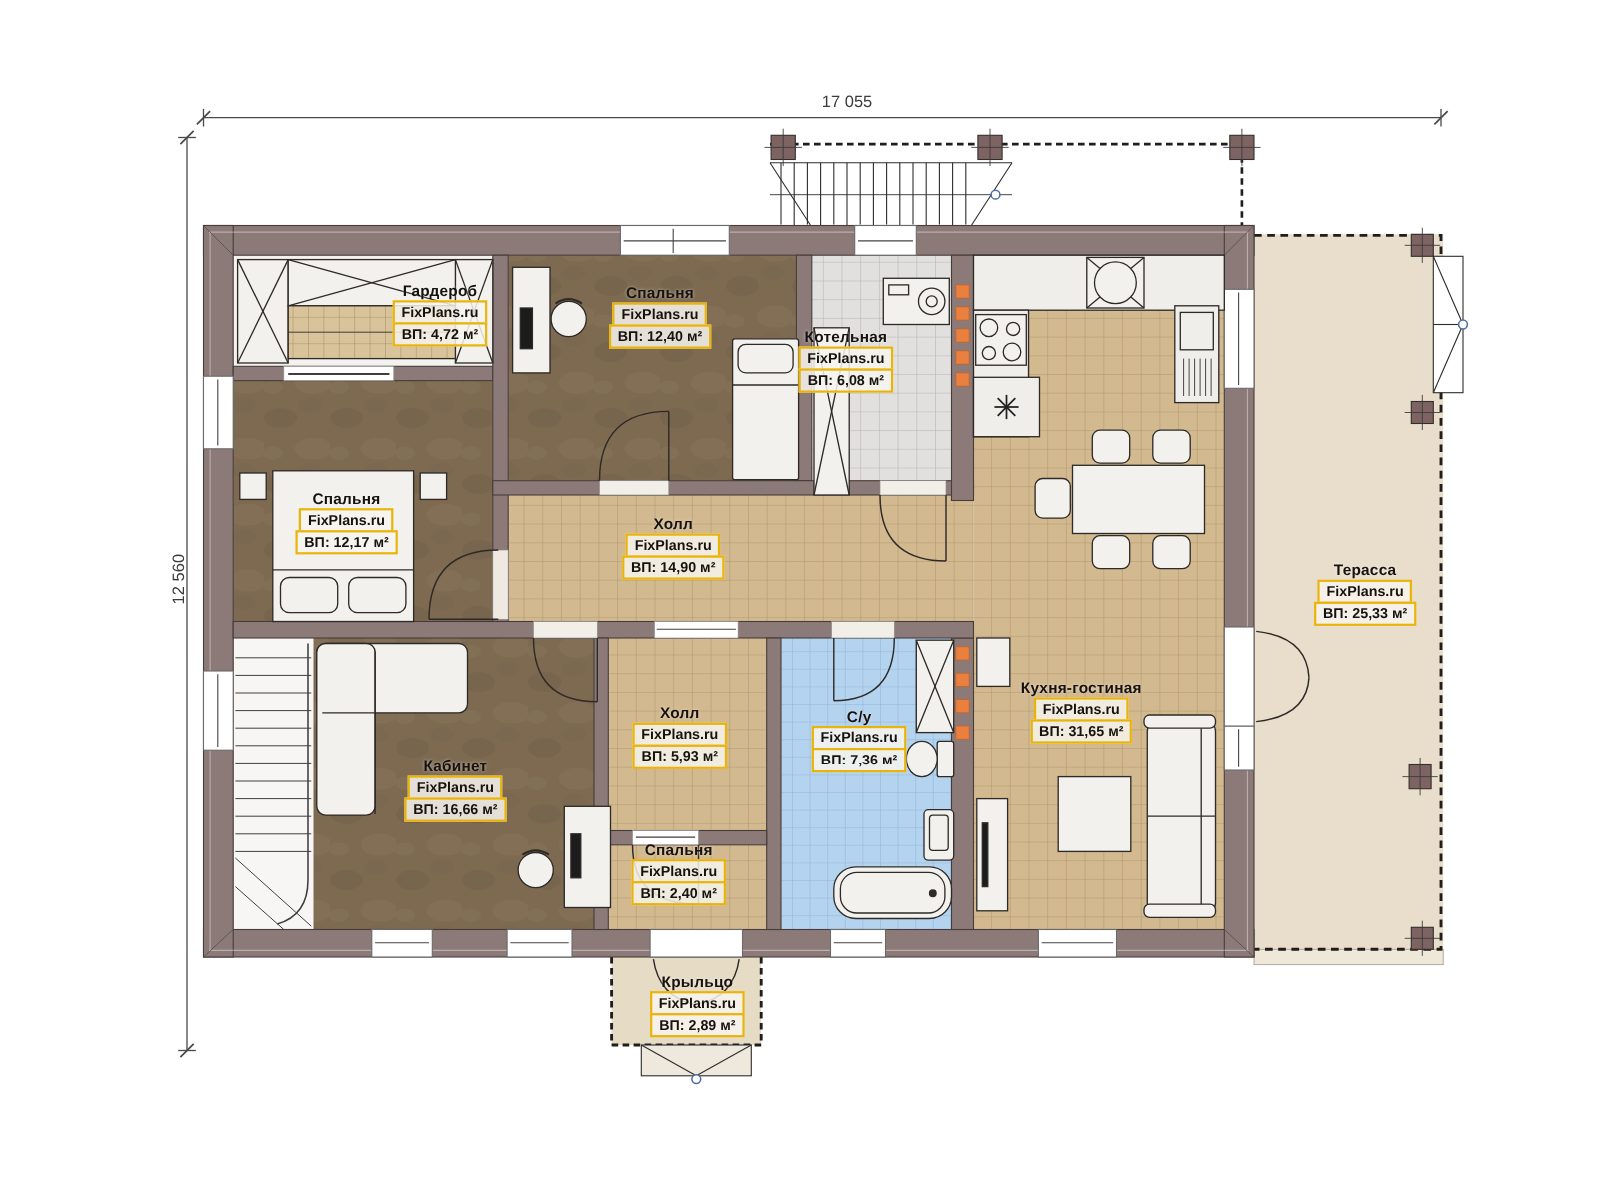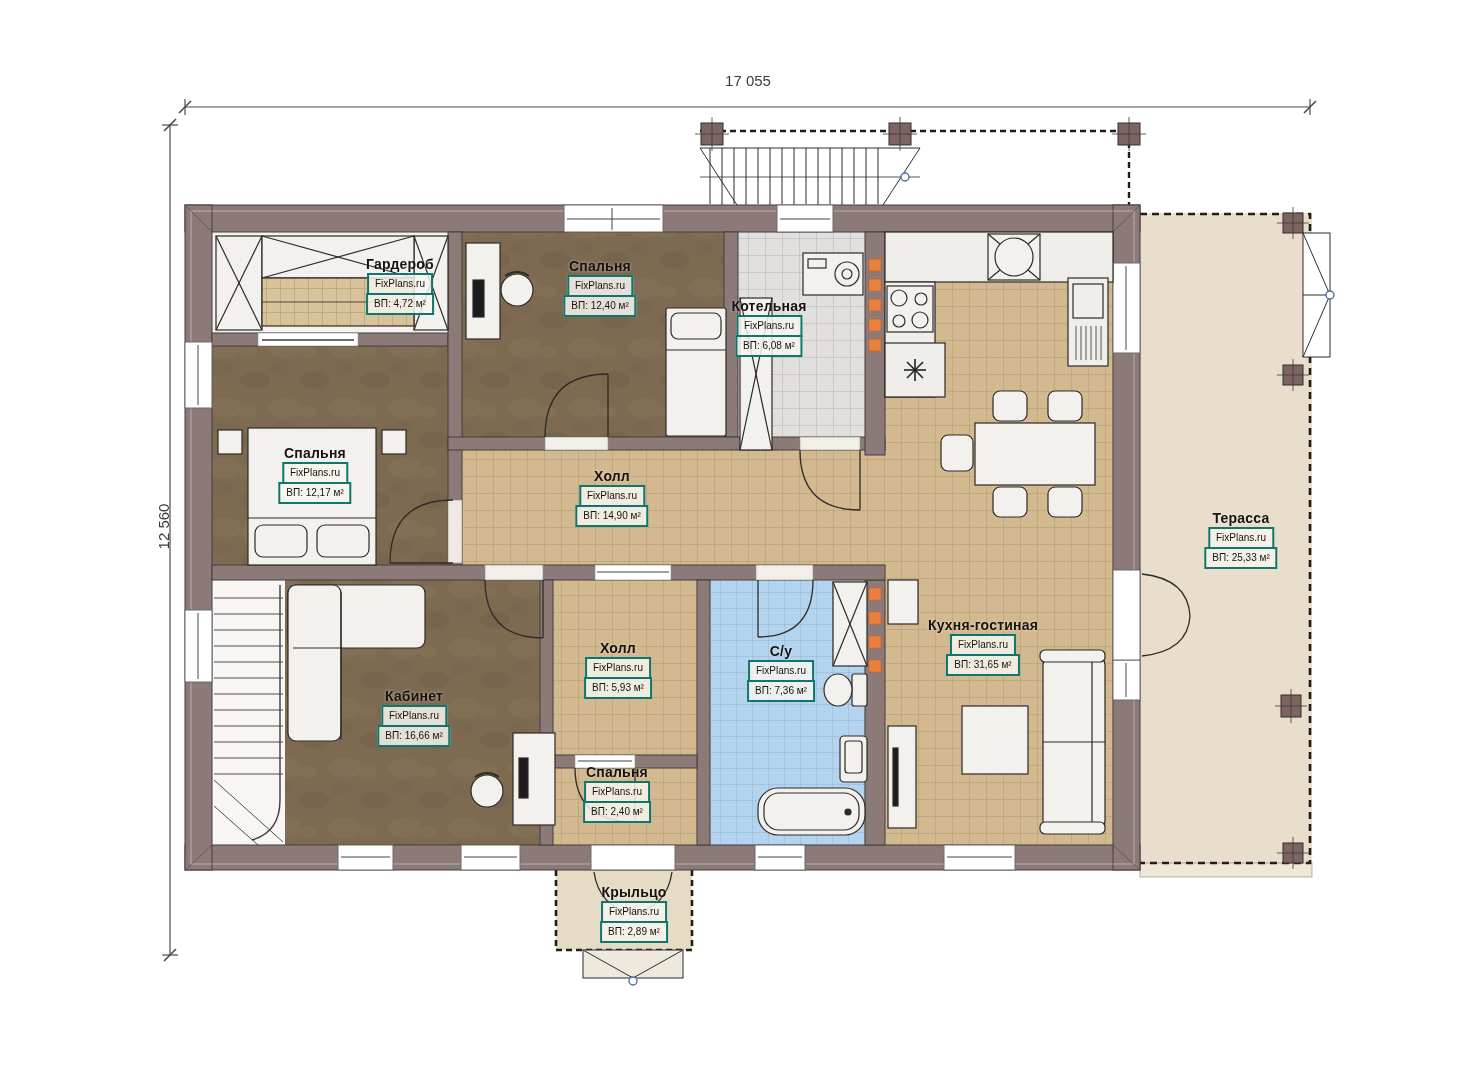--- a/index.html
+++ b/index.html
@@ -8,30 +8,30 @@
     font-family:"Liberation Sans","DejaVu Sans",sans-serif; overflow:hidden;
   }
   .plan svg { position:absolute; left:0; top:0; }
   .room-label { position:absolute; transform:translateX(-50%); text-align:center; z-index:6; }
   .room-title {
     font-weight:bold; font-size:14px; color:#17120e; white-space:nowrap;
     margin-bottom:1px; text-shadow:0 0 3px rgba(255,255,255,.55); letter-spacing:.2px;
   }
   .label-box {
     display:block; width:max-content; margin:0 auto;
-    background:rgba(247,244,238,.85); border:2px solid #0f766e;
-    font-size:10px; font-weight:normal; color:#17120e; line-height:16px;
+    background:rgba(247,244,238,.85); border:2px solid #eab308;
+    font-size:13px; font-weight:bold; color:#17120e; line-height:16px;
     padding:1px 6px; white-space:nowrap;
   }
   .label-box.area { margin-top:-2px; }
   .dim-label {
     position:absolute; font-size:15px; color:#3c3c3c; z-index:6;
     text-align:center; white-space:nowrap;
   }
-  .dim-top { left:703px; top:72px; width:90px; }
+  .dim-top { left:703px; top:84px; width:90px;text-align:right; }
   .dim-left { left:126px; top:518px; width:74px; transform:rotate(-90deg); transform-origin:center; }
 </style>
 </head>
 <body>
 
 <div class="plan">
 <svg width="1473" height="1080" viewBox="0 0 1473 1080">
   <defs>
     <pattern id="tileBeige" width="17" height="17" patternUnits="userSpaceOnUse">
       <rect width="17" height="17" fill="#d2b98f"></rect>

